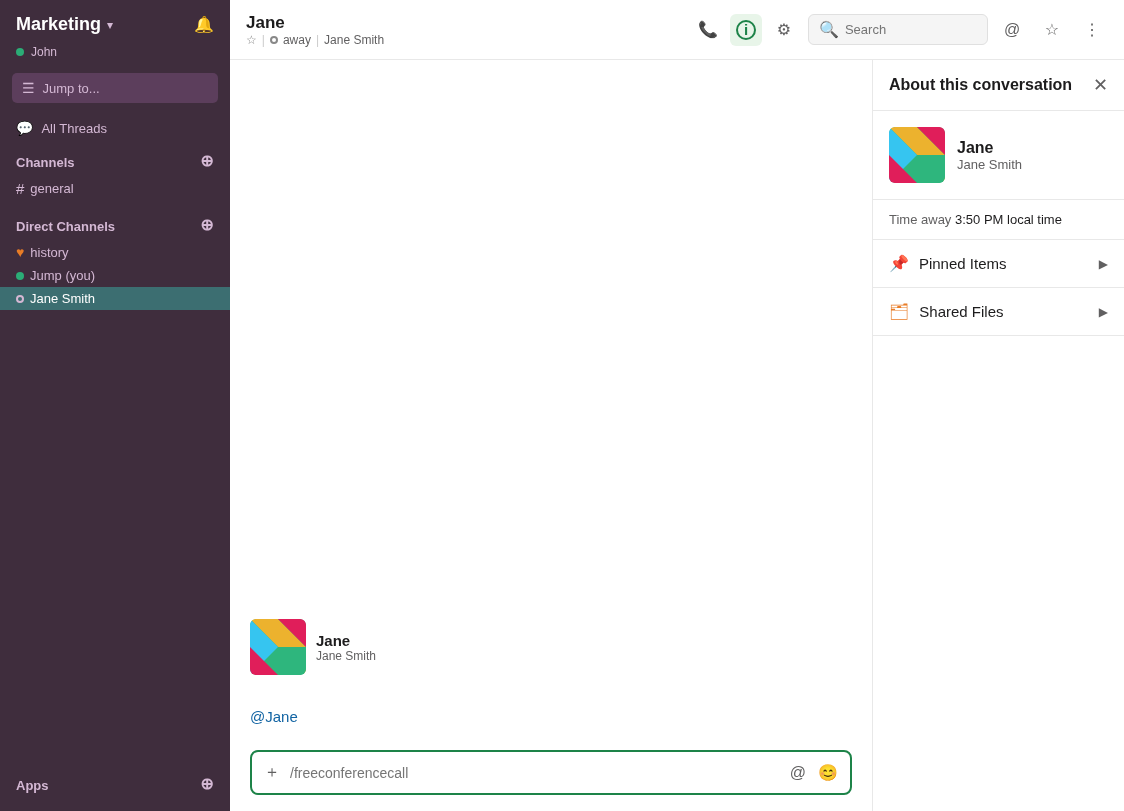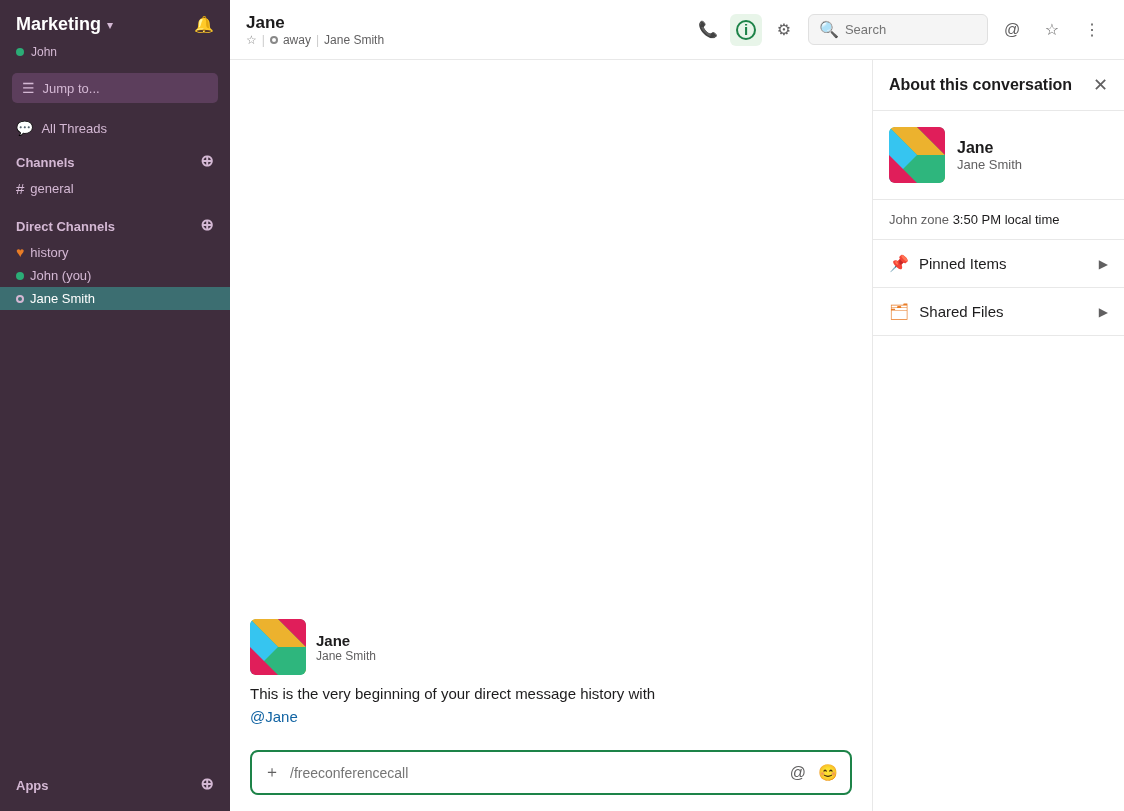--- a/index.html
+++ b/index.html
@@ -289,21 +289,21 @@
     <div class="sidebar-section-header">
       <span>Direct Channels</span>
       <span class="sidebar-section-add">⊕</span>
     </div>
     <div class="sidebar-item">
       <span style="color:#e87c26; font-size:14px;">♥</span>
       <span>history</span>
     </div>
     <div class="sidebar-item">
       <span class="dot dot-green"></span>
-      <span>John (you)</span>
+      <span>Jump (you)</span>
     </div>
     <div class="sidebar-item dm-active">
       <span class="dot dot-away"></span>
       <span>Jane Smith</span>
     </div>
   </div>
 
   <div class="apps-section sidebar-section">
     <div class="sidebar-section-header">
       <span>Apps</span>
@@ -368,21 +368,20 @@
                 <polygon points="0,28 28,56 0,56" fill="#e01e5a"></polygon>
                 <polygon points="28,28 56,28 56,56 28,56" fill="#2eb67d"></polygon>
               </svg>
             </div>
             <div>
               <div class="message-username">Jane</div>
               <div class="message-username-sub">Jane Smith</div>
             </div>
           </div>
           <div class="message-intro-text">
-            <span>This is the very beginning of your direct message history with</span>
             <br>
             <a class="mention-link">@Jane</a>
           </div>
         </div>
       </div>
 
       <div class="message-input-area">
         <div class="message-input-box">
           <button class="msg-input-btn">
             <span>＋</span>
@@ -415,21 +414,21 @@
             <polygon points="28,28 56,28 56,56 28,56" fill="#2eb67d"></polygon>
           </svg>
         </div>
         <div>
           <div class="rp-profile-name">Jane</div>
           <div class="rp-profile-sub">Jane Smith</div>
         </div>
       </div>
 
       <div class="rp-timezone">
-        <span>John zone</span>
+        <span>Time away</span>
         <span class="rp-tz-value">3:50 PM local time</span>
       </div>
 
       <div class="rp-section">
         <div class="rp-section-left">
           <span class="rp-section-icon pinned-icon">📌</span>
           <span class="rp-section-label">Pinned Items</span>
         </div>
         <span class="rp-chevron">▶</span>
       </div>

